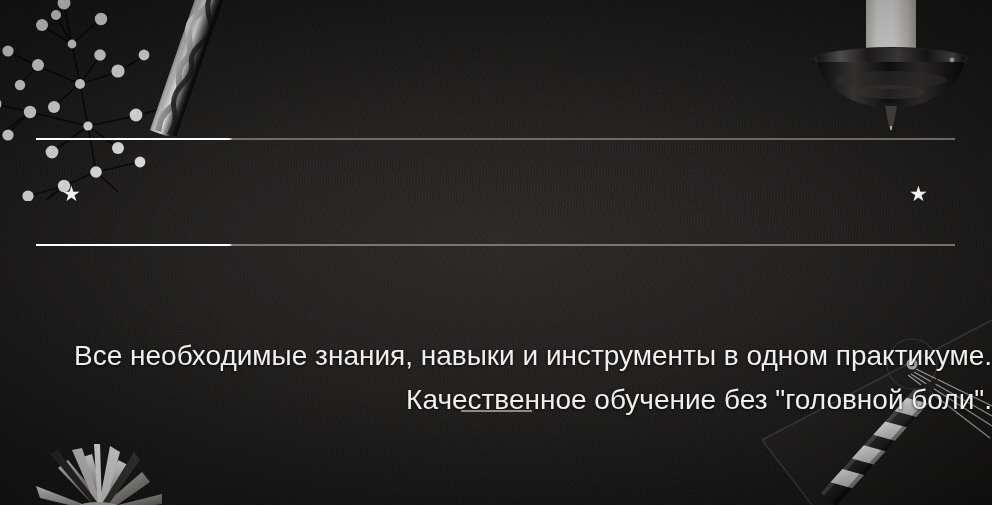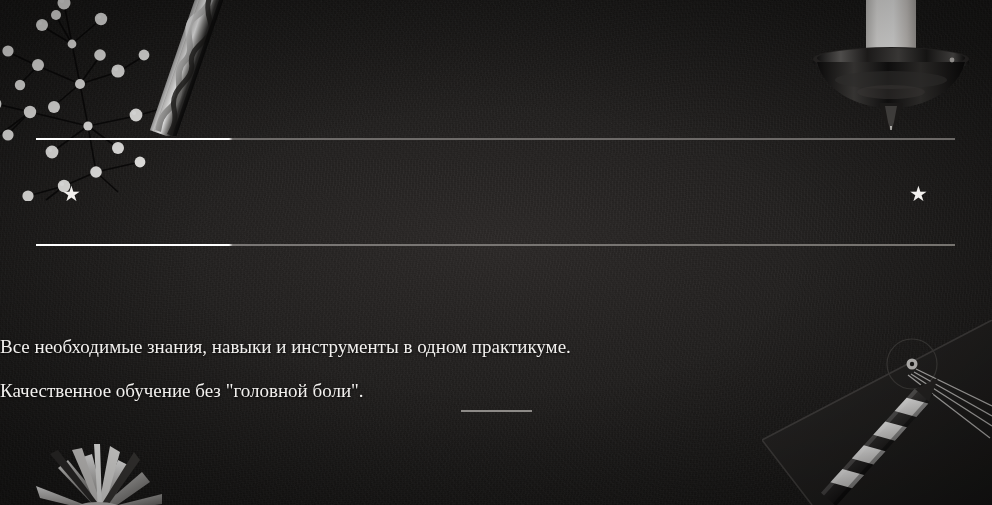--- a/index.html
+++ b/index.html
@@ -102,23 +102,23 @@
     color: #f4f2f0;
     text-shadow: 0 1px 2px rgba(0,0,0,.85), 0 0 1px rgba(0,0,0,.9);
     white-space: nowrap;
   }
   .headline .u { text-decoration: underline; text-underline-offset: 3px; }
 
   .subtitle {
     position: absolute;
     left: 0; right: 0;
     top: 306px;
-    text-align: left;
-    font-family: Liberation Serif, serif;
-    font-size: 19px;
+    text-align: right;
+    font-family: Liberation Sans, sans-serif;
+    font-size: 28px;
     line-height: 44px;
     color: #f2f0ee;
     text-shadow: 0 1px 3px rgba(0,0,0,.8);
     white-space: nowrap;
   }
 
   #rule-short {
     position: absolute;
     left: 461px;
     top: 410px;

